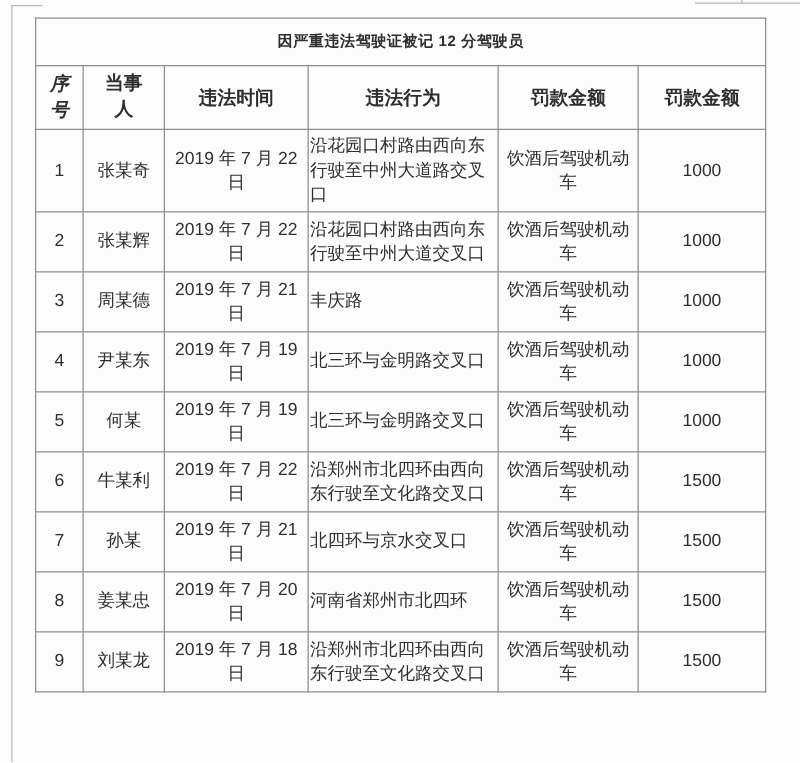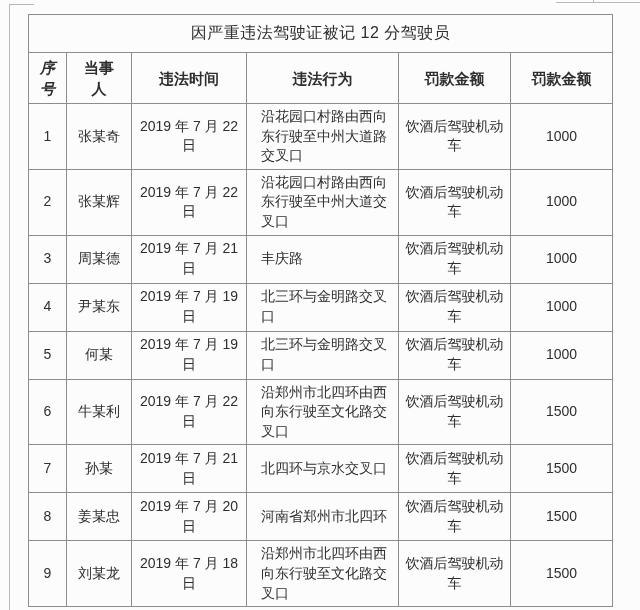--- a/index.html
+++ b/index.html
@@ -39,29 +39,29 @@
     text-align: center;
     vertical-align: middle;
     font-size: 14px;
     line-height: 1.4;
     padding: 3px 4px;
     word-break: break-word;
     color: var(--text);
     font-weight: normal;
   }
   tr.title-row  { height: 38px; }
-  tr.title-row td { font-size: 16px; font-weight: normal; letter-spacing: 0.5px; margin-top: 41px; }
+  tr.title-row td { font-size: 12px; font-weight: bold; letter-spacing: 0.5px; margin-top: 41px; }
   tr.header-row { height: 48px; }
   tr.header-row th { font-size: 15px; font-weight: bold; padding: 4px 2px; }
   tr.data-row   { height: 48px; }
   tr.data-row.tall { height: 64px; }
-  td.cell-address { text-align: left; padding-left: 14px; padding-right: 4px; }
+  td.cell-address { text-align: left; padding-left: 1px; padding-right: 4px; }
   
   .hdr-narrow-1 { display: inline-block; width: 1.15em; font-style: italic; }
-  .hdr-narrow-2 { display: inline-block; width: 2.3em; }
+  .hdr-narrow-2 { display: inline-block; width: 2.3em; font-family: Liberation Mono, monospace; }
 </style>
 </head>
 <body>
 
 <div id="art-left-v" class="artifact"></div>
 <div id="art-tl-h" class="artifact"></div>
 <div id="art-tr-h" class="artifact"></div>
 <div id="art-tr-tick" class="artifact"></div>
 
 <table class="main">

